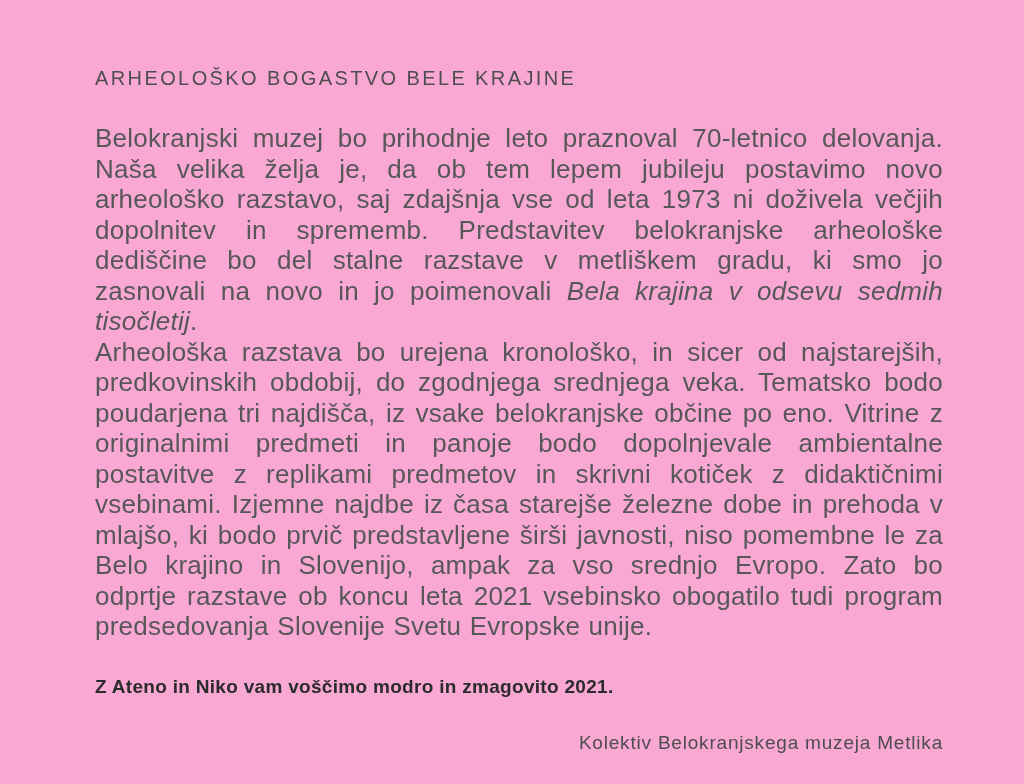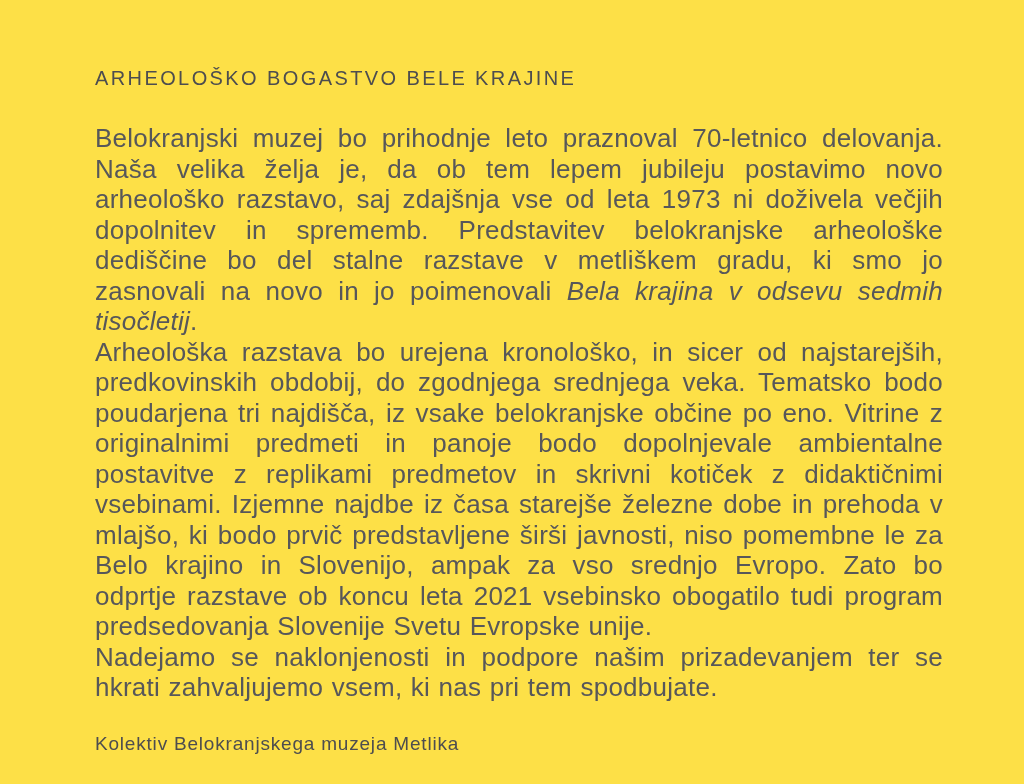--- a/index.html
+++ b/index.html
@@ -9,21 +9,21 @@
     height: 784px;
     background: #ffffff;
     overflow: hidden;
     font-family: "Liberation Sans", "DejaVu Sans", sans-serif;
   }
 
   .page {
     position: relative;
     width: 1024px;
     height: 784px;
-    background: #fde047;
+    background: #f9a8d4;
     padding: 66px 81px 0 95px; 
   }
 
   .doc-title {
     font-size: 20px;
     font-weight: 400;
     letter-spacing: 2.4px;
     color: #4d4d4f;
     line-height: 24px;
     margin-bottom: 33px;
@@ -51,35 +51,36 @@
     font-weight: 700;
     color: #2b2b2d;
   }
 
   .signature {
     margin-top: 26px;
     font-size: 19px;
     line-height: 30px;
     letter-spacing: 0.8px;
     color: #4d4d4f;
+    text-align: right;
   }
 </style>
 </head>
 <body>
 
 <div class="page">
 
   <h1 class="doc-title">ARHEOLOŠKO BOGASTVO BELE KRAJINE</h1>
 
   <div class="body-text">
 
     <p><span>Belokranjski muzej bo prihodnje leto praznoval 70-letnico delovanja. Naša velika želja je, da ob tem lepem jubileju postavimo novo arheološko razstavo, saj zdajšnja vse od leta 1973 ni doživela večjih dopolnitev in sprememb. Predstavitev belokranjske arheološke dediščine bo del stalne razstave v metliškem gradu, ki smo jo zasnovali na novo in jo poimenovali </span><em>Bela krajina v odsevu sedmih tisočletij</em><span>.</span></p>
 
     <p>Arheološka razstava bo urejena kronološko, in sicer od najstarejših, predkovinskih obdobij, do zgodnjega srednjega veka. Tematsko bodo poudarjena tri najdišča, iz vsake belokranjske občine po eno. Vitrine z originalnimi predmeti in panoje bodo dopolnjevale ambientalne postavitve z replikami predmetov in skrivni kotiček z didaktičnimi vsebinami. Izjemne najdbe iz časa starejše železne dobe in prehoda v mlajšo, ki bodo prvič predstavljene širši javnosti, niso pomembne le za Belo krajino in Slovenijo, ampak za vso srednjo Evropo. Zato bo odprtje razstave ob koncu leta 2021 vsebinsko obogatilo tudi program predsedovanja Slovenije Svetu Evropske unije.</p>
 
-    <p>Nadejamo se naklonjenosti in podpore našim prizadevanjem ter se hkrati zahvaljujemo vsem, ki nas pri tem spodbujate.</p>
 
   </div>
 
+  <p class="closing">Z Ateno in Niko vam voščimo modro in zmagovito 2021.</p>
 
   <p class="signature">Kolektiv Belokranjskega muzeja Metlika</p>
 
 </div>
 
 </body></html>

